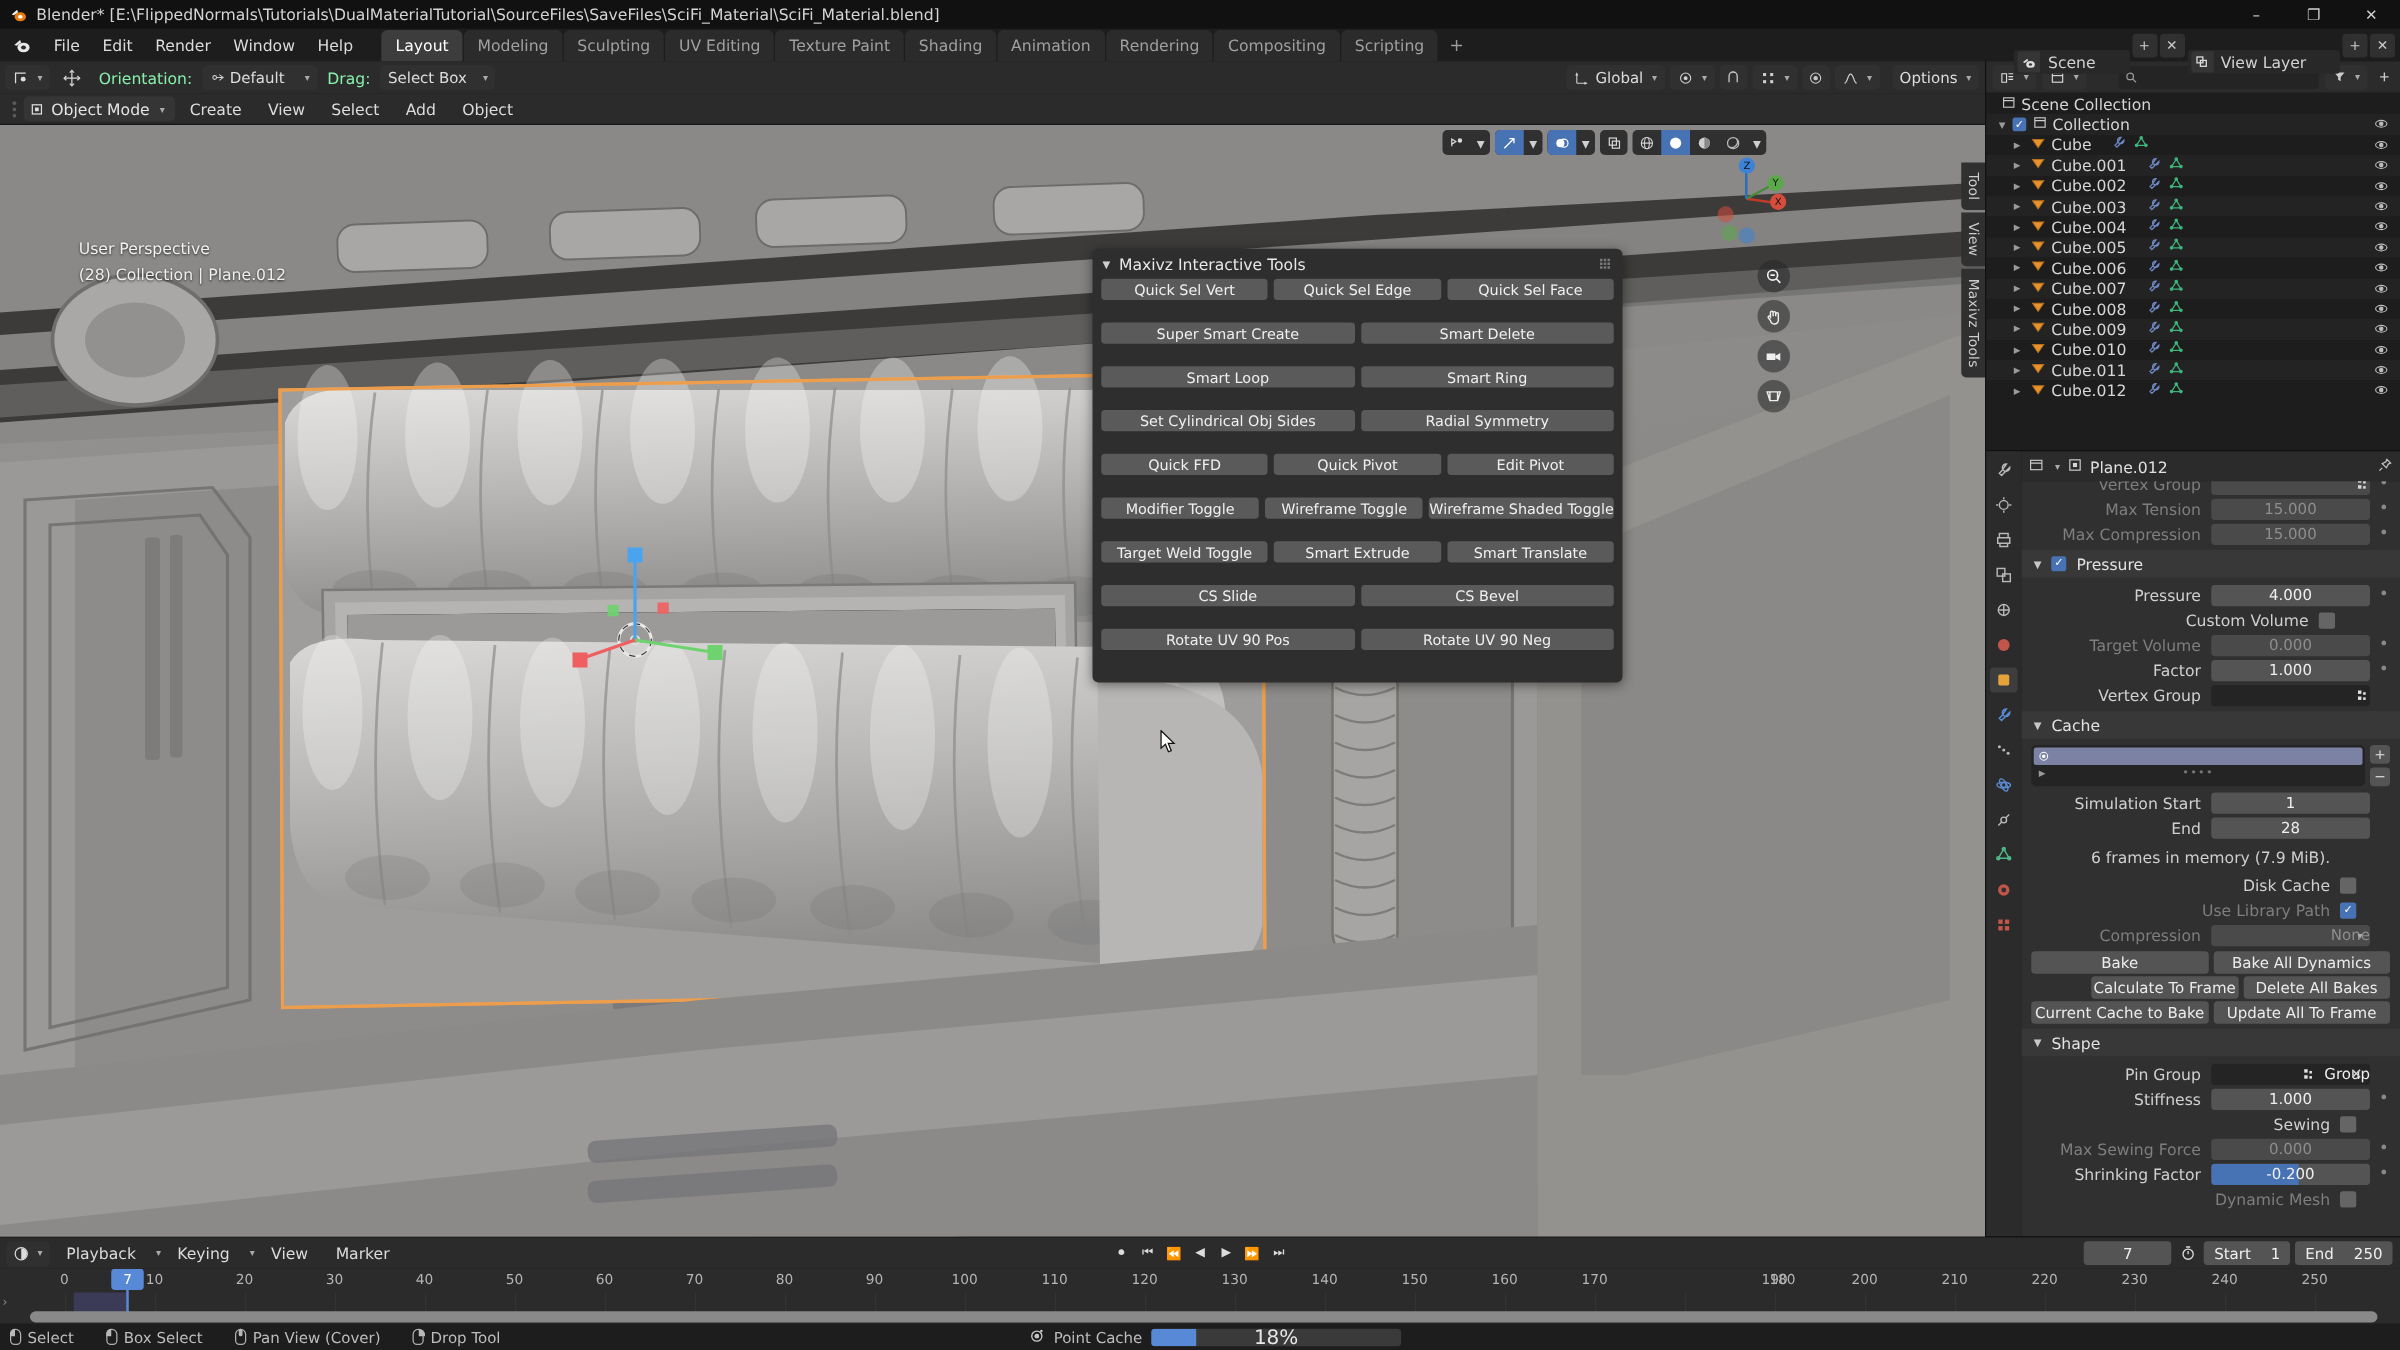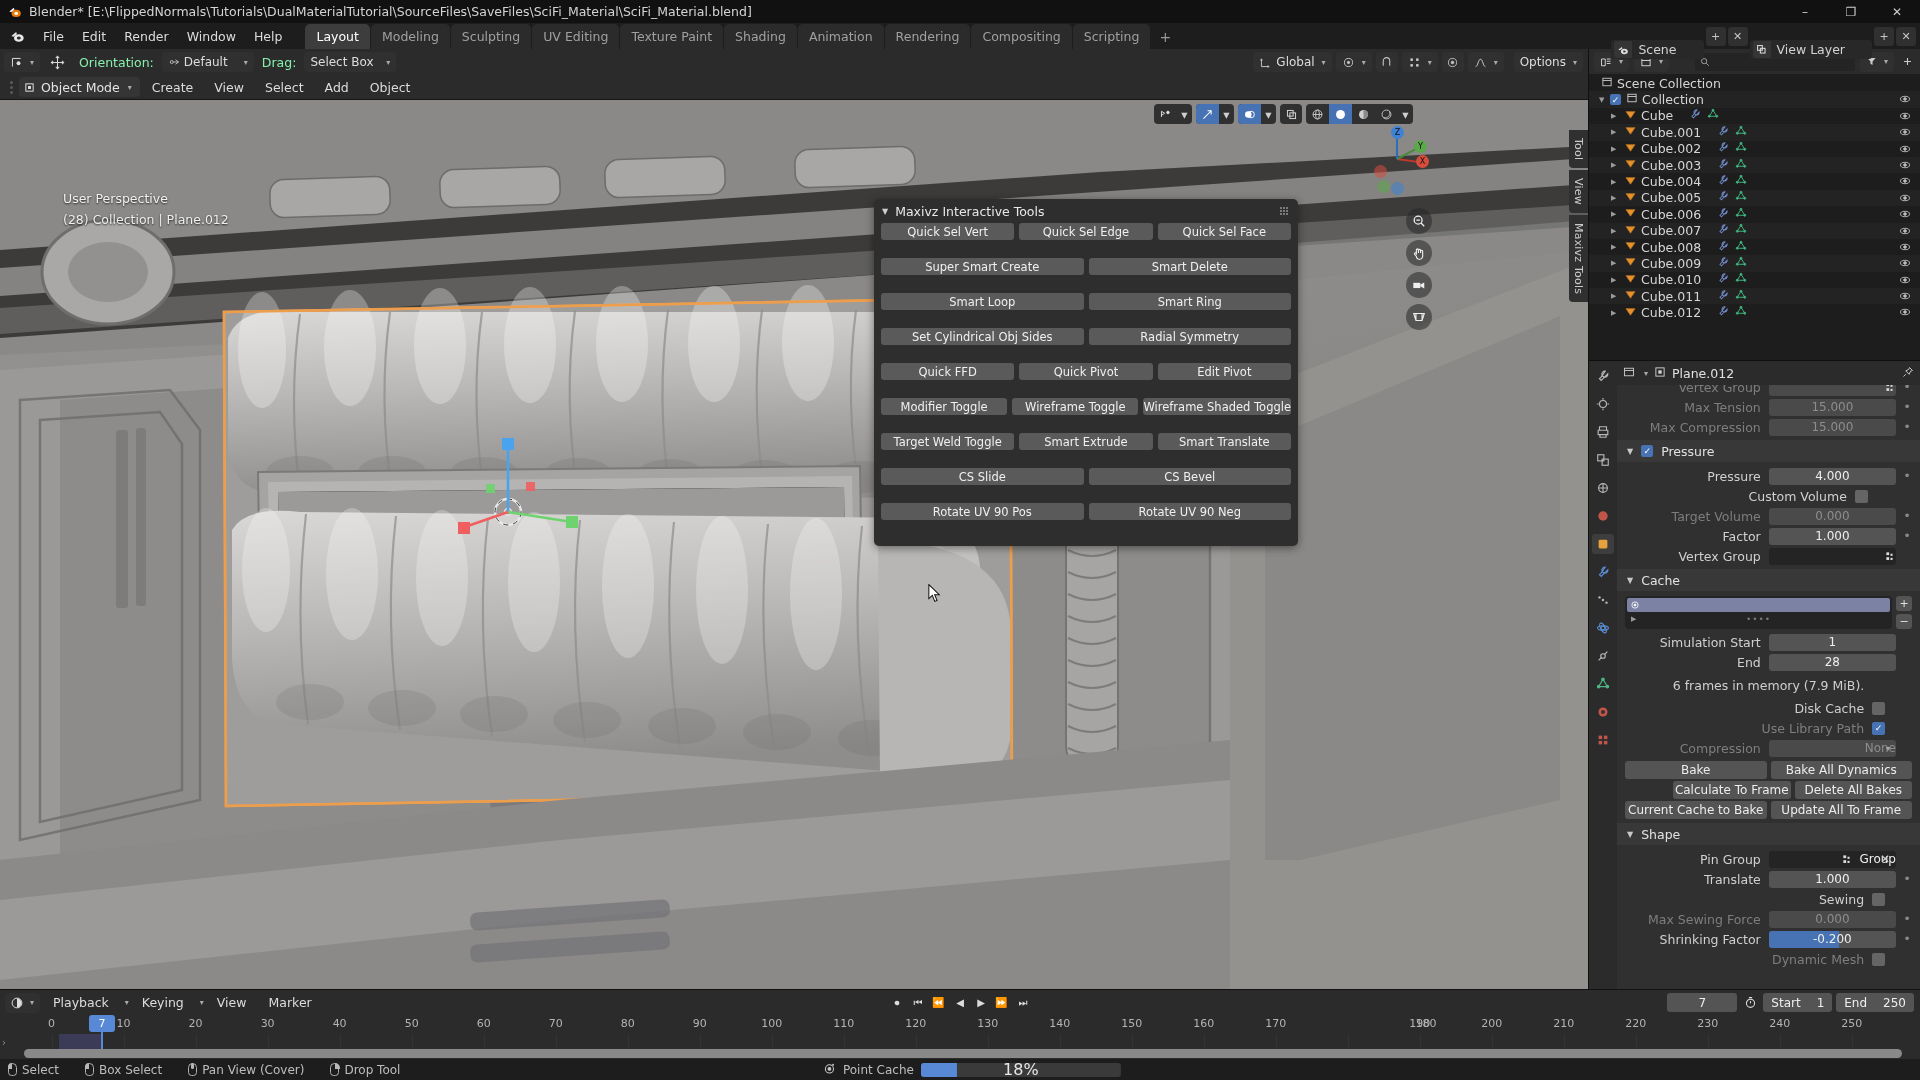--- a/index.html
+++ b/index.html
@@ -1338,21 +1338,21 @@
                     <rect x="8" y="4" width="3" height="3"></rect>
                     <rect x="2" y="9" width="4" height="4"></rect>
                     <rect x="8" y="10" width="3" height="3"></rect>
                   </svg>
                 <span>Group</span>
                 <span style="position:absolute;right:6px;color:#ccc;">✕</span>
               </div>
               <div class="pdot"></div>
             </div>
             <div class="prow">
-              <div class="plabel">Translate</div>
+              <div class="plabel">Stiffness</div>
               <div class="pval">1.000</div>
               <div class="pdot">•</div>
             </div>
             <div class="prow">
               <div class="plabel" style="width:84%;">Sewing</div>
               <div class="chk off" style="width:13px;height:13px;"></div>
               <div class="pdot"></div>
             </div>
             <div class="prow">
               <div class="plabel dim">Max Sewing Force</div>

